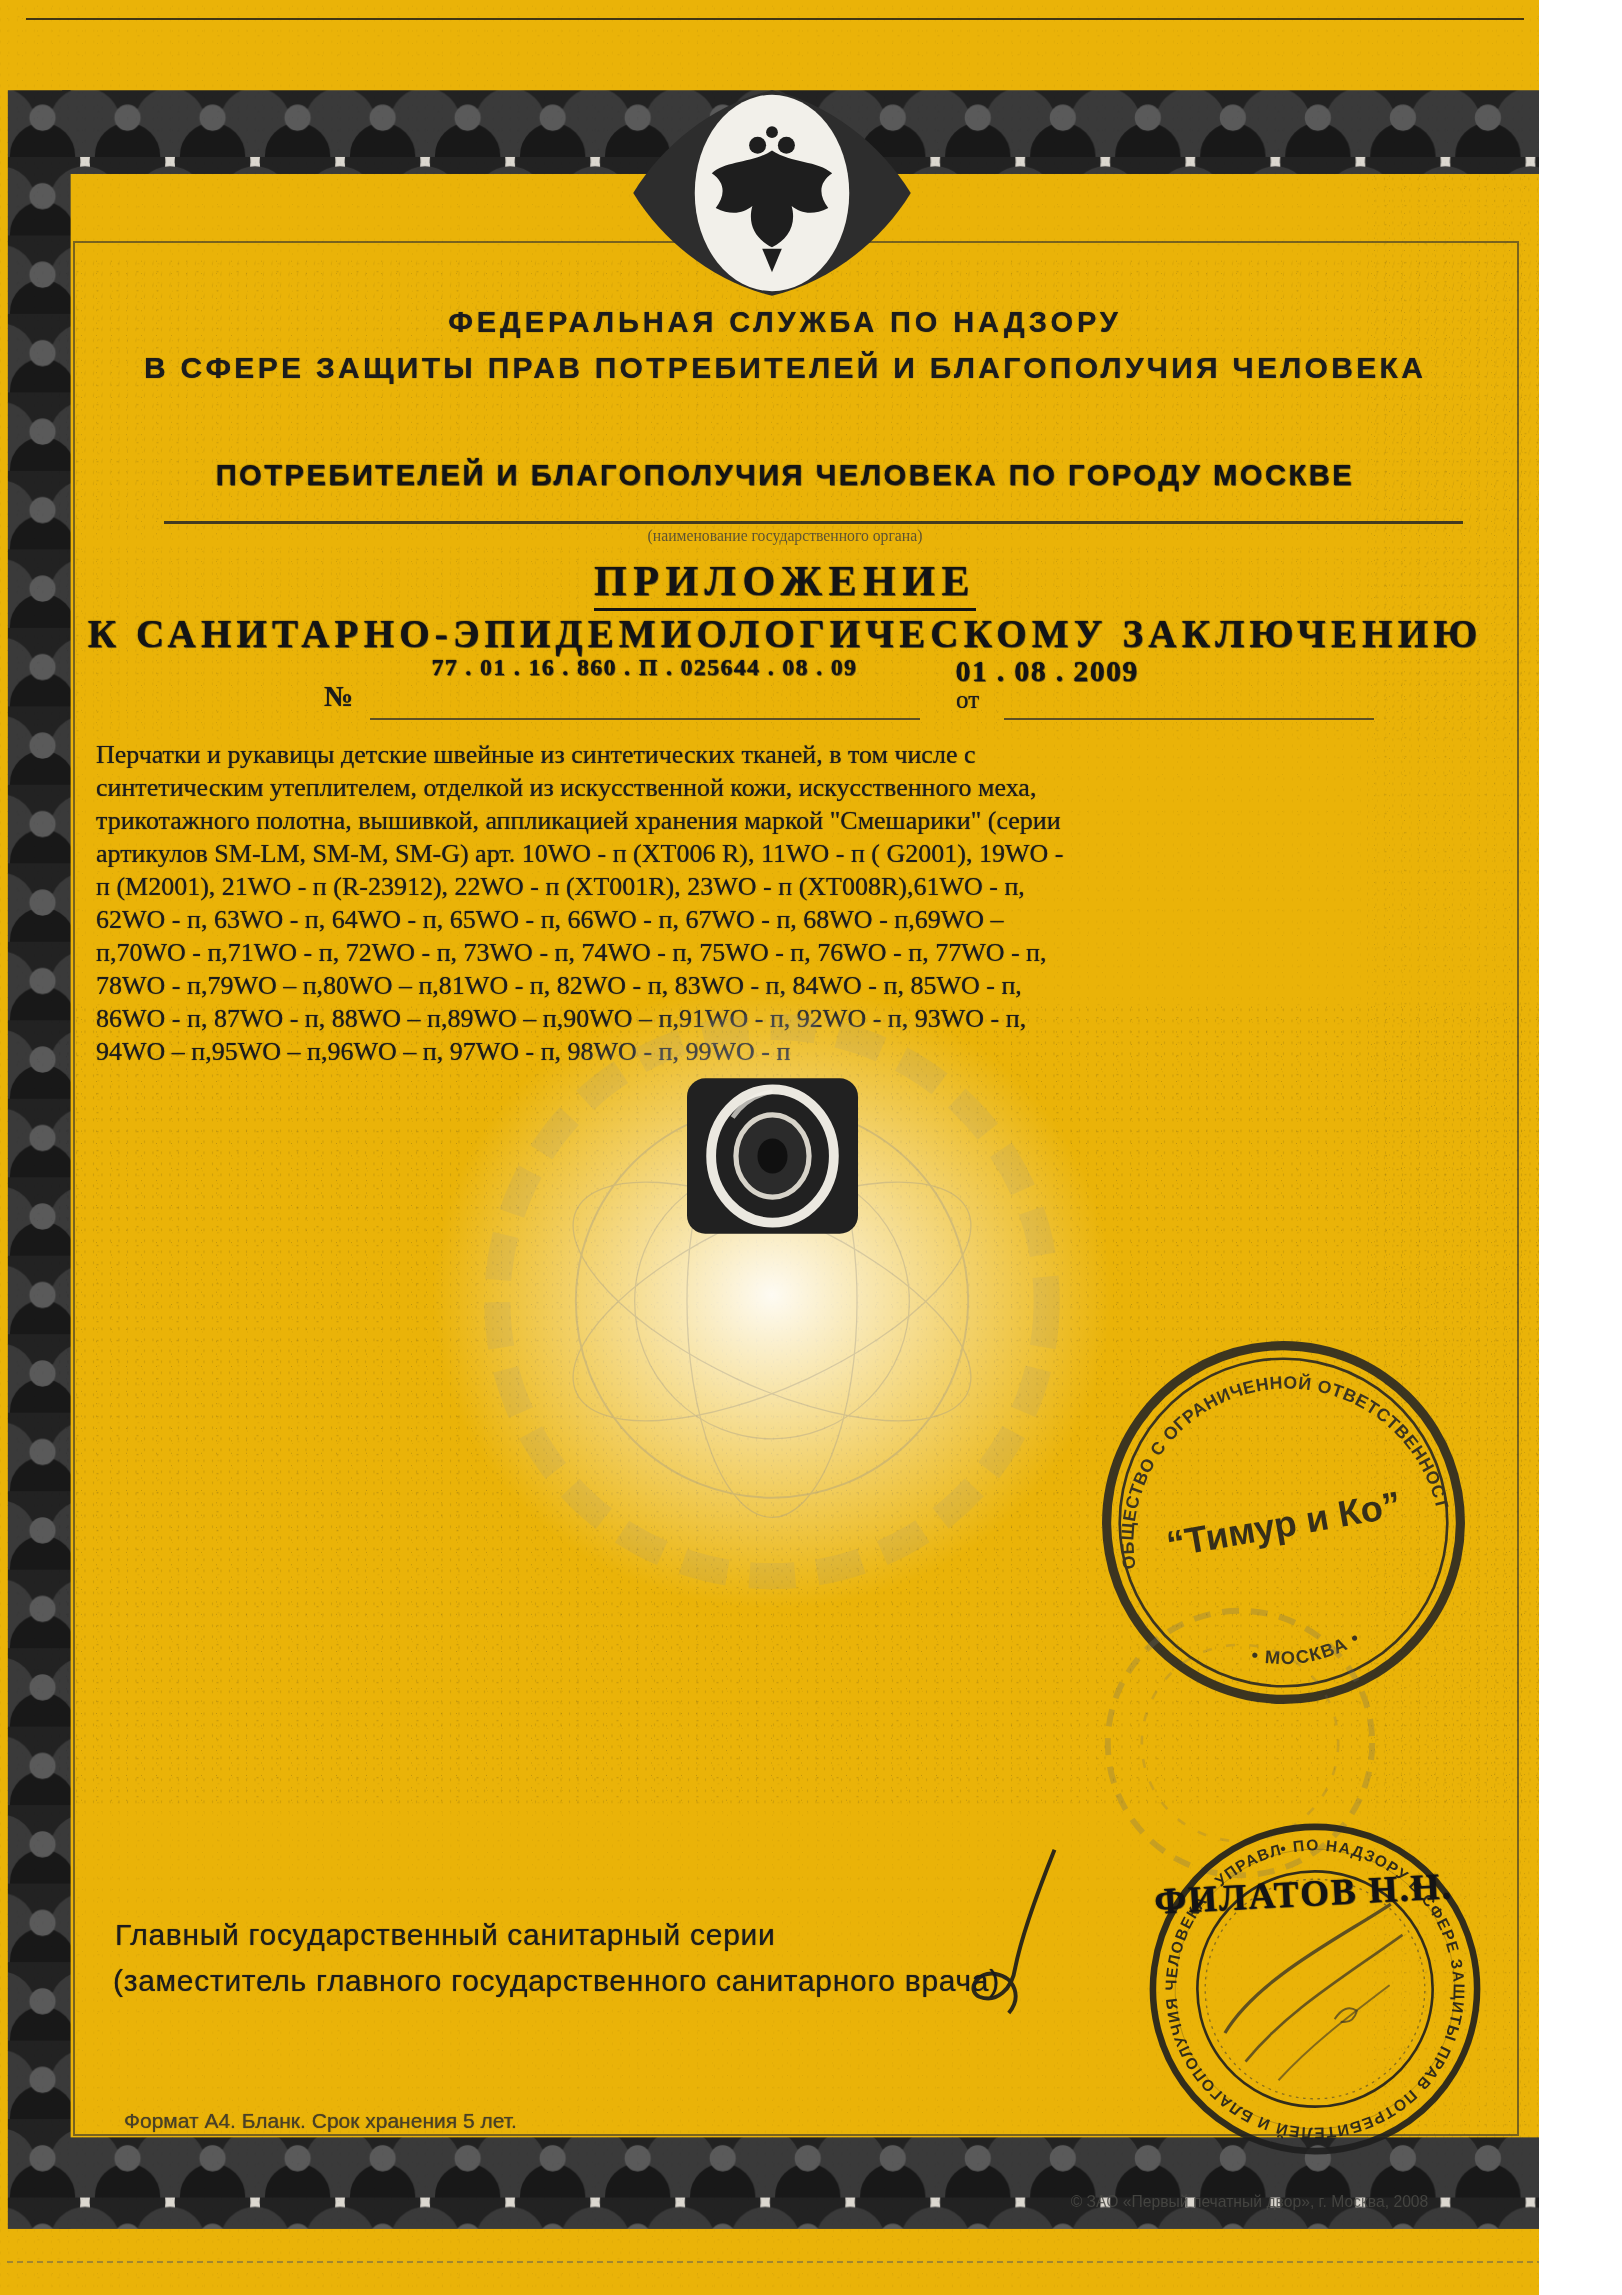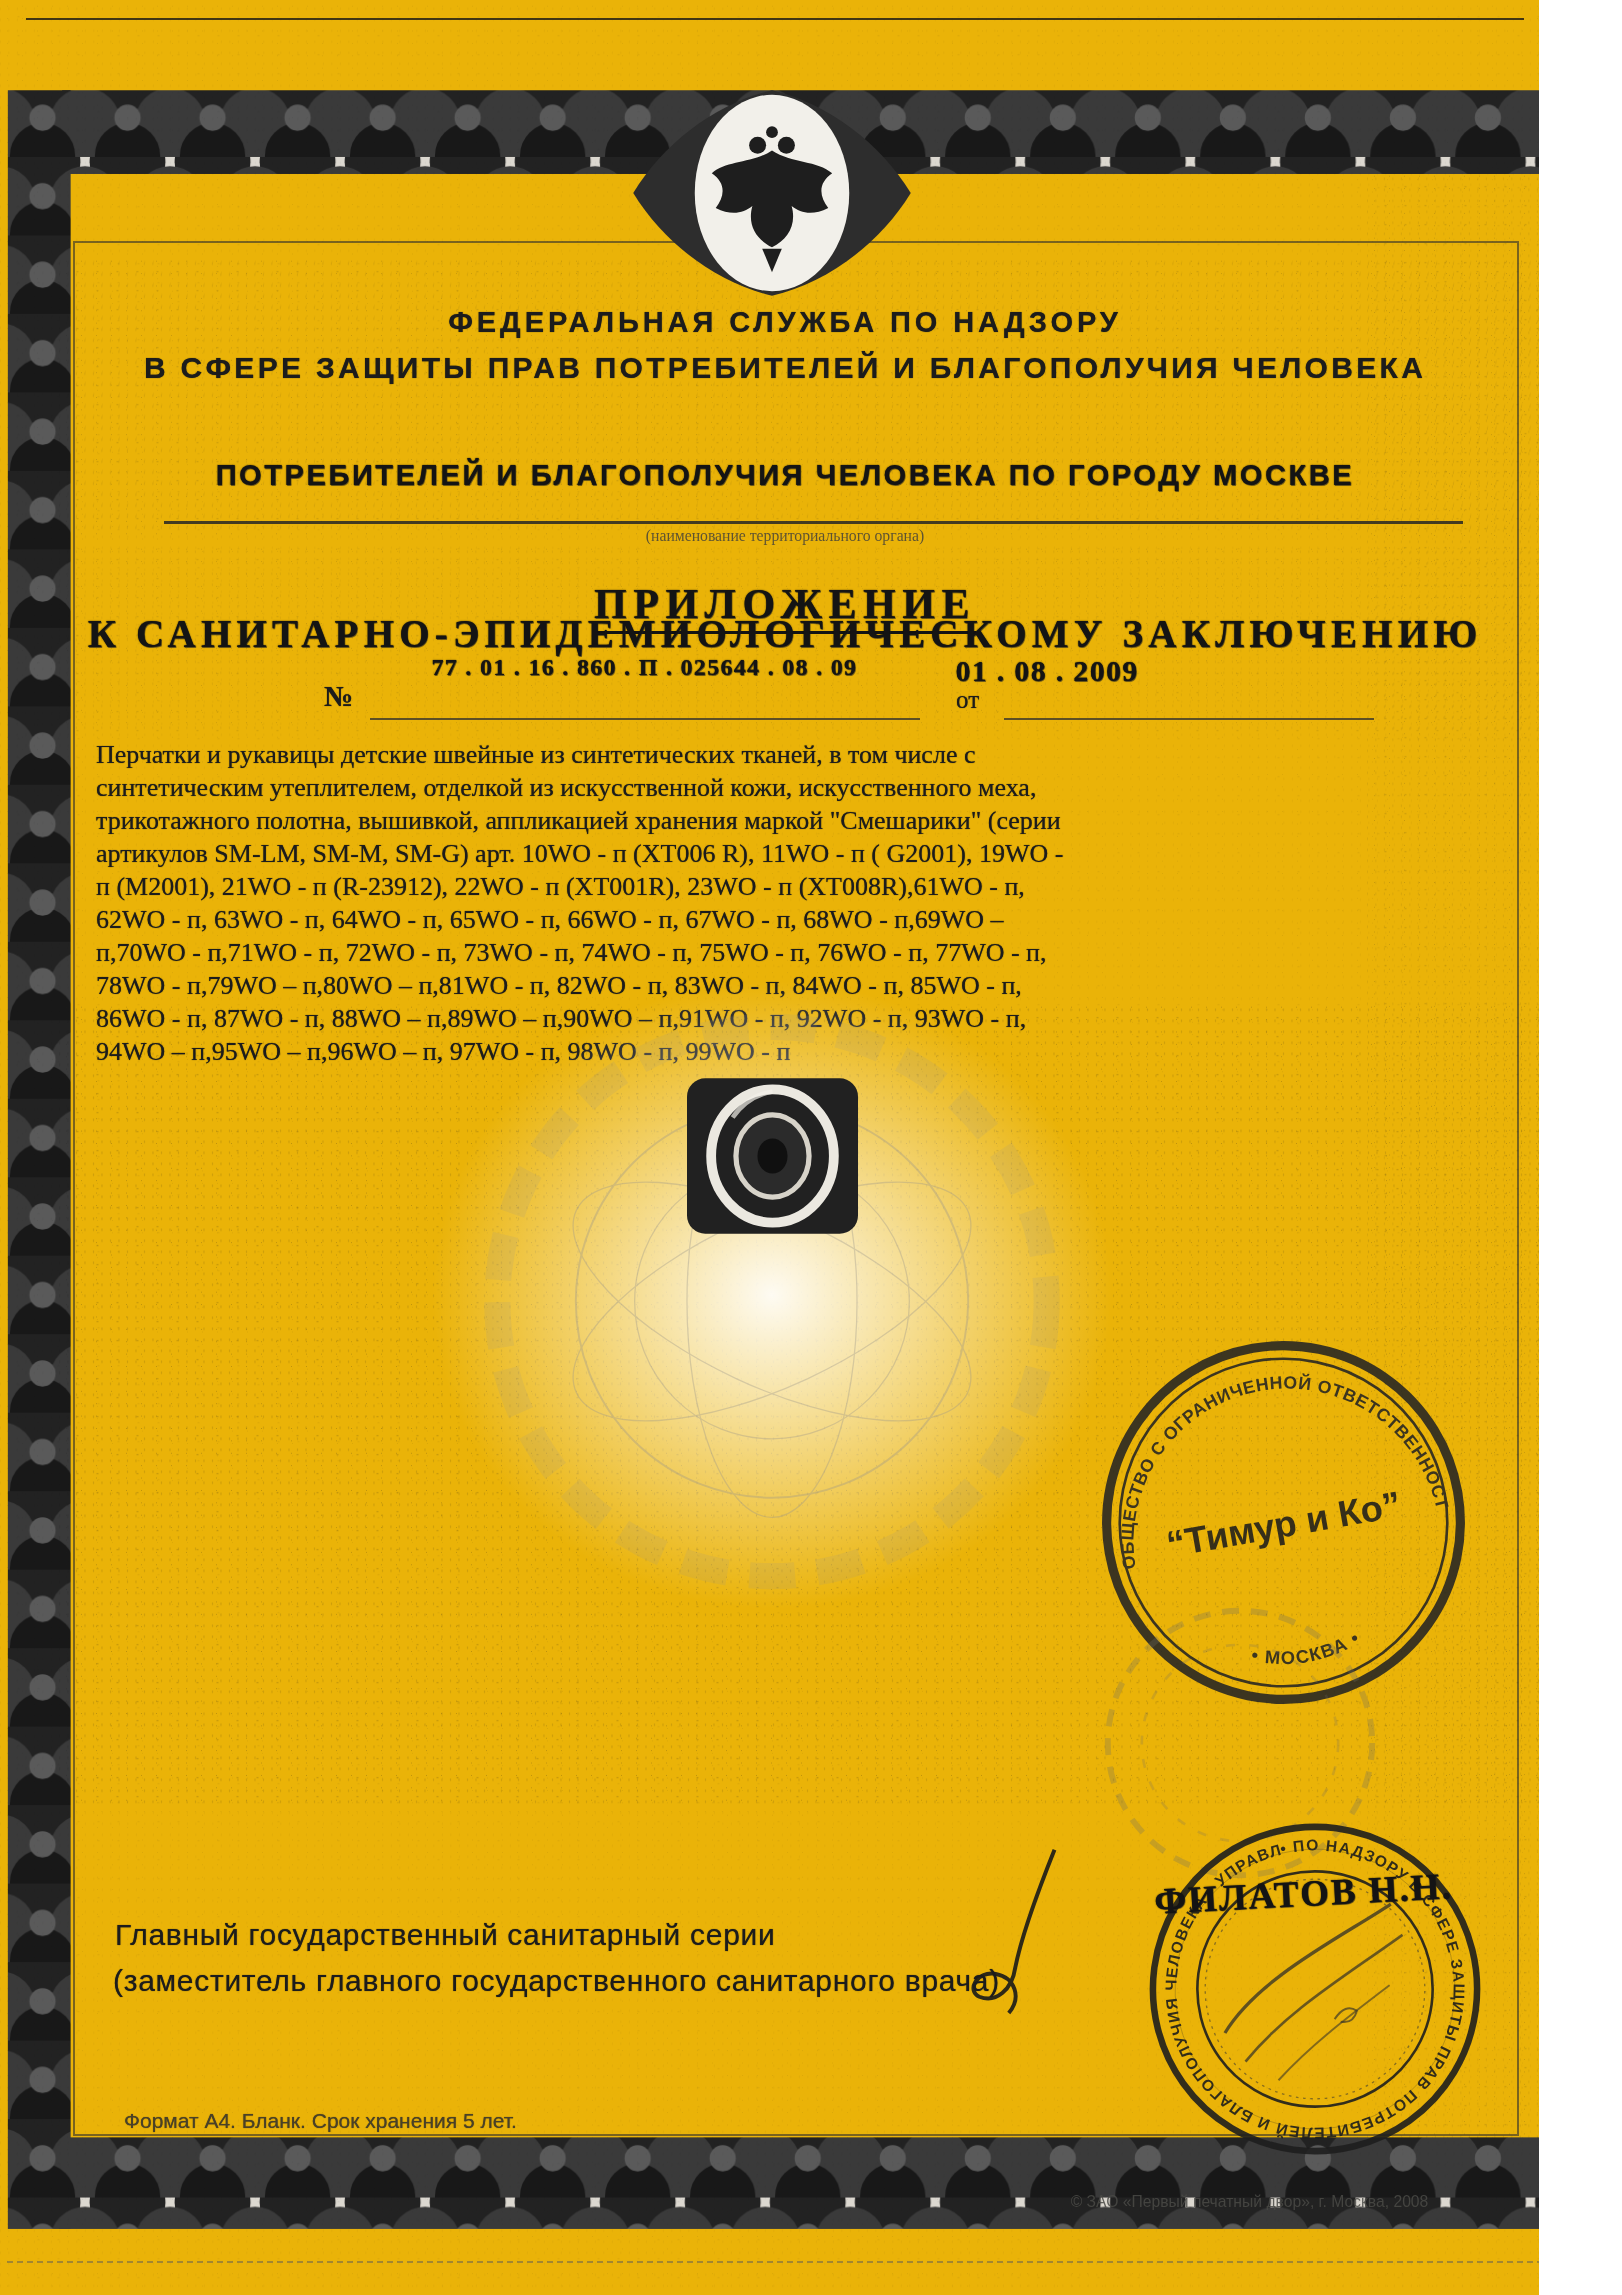--- a/index.html
+++ b/index.html
@@ -64,24 +64,24 @@
       <path d="M220 100 C190 120 150 115 128 135 C150 150 148 170 134 188 C158 200 176 196 190 185 C182 214 196 236 220 248 C244 236 258 214 250 185 C264 196 282 200 306 188 C292 170 290 150 312 135 C290 115 250 120 220 100 Z"></path>
       <path d="M205 250 L235 250 L220 286 Z"></path>
     </g>
   </svg>
 
   <div class="abs ctr sansb ink" style="top:306px;font-size:29px;letter-spacing:3.9px;">ФЕДЕРАЛЬНАЯ СЛУЖБА ПО НАДЗОРУ</div>
   <div class="abs ctr sansb ink" style="top:351px;font-size:30px;letter-spacing:3.3px;">В СФЕРЕ ЗАЩИТЫ ПРАВ ПОТРЕБИТЕЛЕЙ И БЛАГОПОЛУЧИЯ ЧЕЛОВЕКА</div>
   <div class="abs ctr sansb ink2" style="top:459px;font-size:29px;letter-spacing:2.6px;">ПОТРЕБИТЕЛЕЙ И БЛАГОПОЛУЧИЯ ЧЕЛОВЕКА ПО ГОРОДУ МОСКВЕ</div>
 
   <div class="abs" style="left:164px;top:521px;width:1299px;height:2.6px;background:#262626;opacity:.85;"></div>
-  <div class="abs ctr serif" style="top:527px;font-size:15.7px;color:#3c3c3c;opacity:.8;">(наименование территориального органа)</div>
+  <div class="abs ctr serif" style="top:527px;font-size:15.7px;color:#3c3c3c;opacity:.8;">(наименование государственного органа)</div>
 
   <div class="abs ctr" style="top:557px;">
-    <span class="serif ink2" style="display:inline-block;font-size:42px;font-weight:bold;letter-spacing:6.5px;border-bottom:3.9px solid #141414;padding-bottom:2.6px;margin-top:23px;">ПРИЛОЖЕНИЕ</span>
+    <span class="serif ink2" style="display:inline-block;font-size:42px;font-weight:bold;letter-spacing:6.5px;border-bottom:3.9px solid #141414;padding-bottom:2.6px;">ПРИЛОЖЕНИЕ</span>
   </div>
   <div class="abs ctr serif ink2" style="top:611px;font-size:39px;font-weight:bold;letter-spacing:5.2px;white-space:nowrap;">К САНИТАРНО-ЭПИДЕМИОЛОГИЧЕСКОМУ ЗАКЛЮЧЕНИЮ</div>
 
   <div class="abs ctr" style="top:654px;display:flex;justify-content:center;gap:98px;">
     <span class="serif ink2" style="font-size:24px;font-weight:bold;letter-spacing:1.3px;white-space:nowrap;">77 . 01 . 16 . 860 . П . 025644 . 08 . 09</span>
     <span class="serif ink2" style="font-size:30px;font-weight:bold;letter-spacing:1.3px;white-space:nowrap;">01 . 08 . 2009</span>
   </div>
 
   <div class="abs serif ink" style="left:324px;top:680px;font-size:29px;font-weight:bold;">№</div>
   <div class="abs underline-slot" style="left:370px;top:718px;width:550px;"></div>

